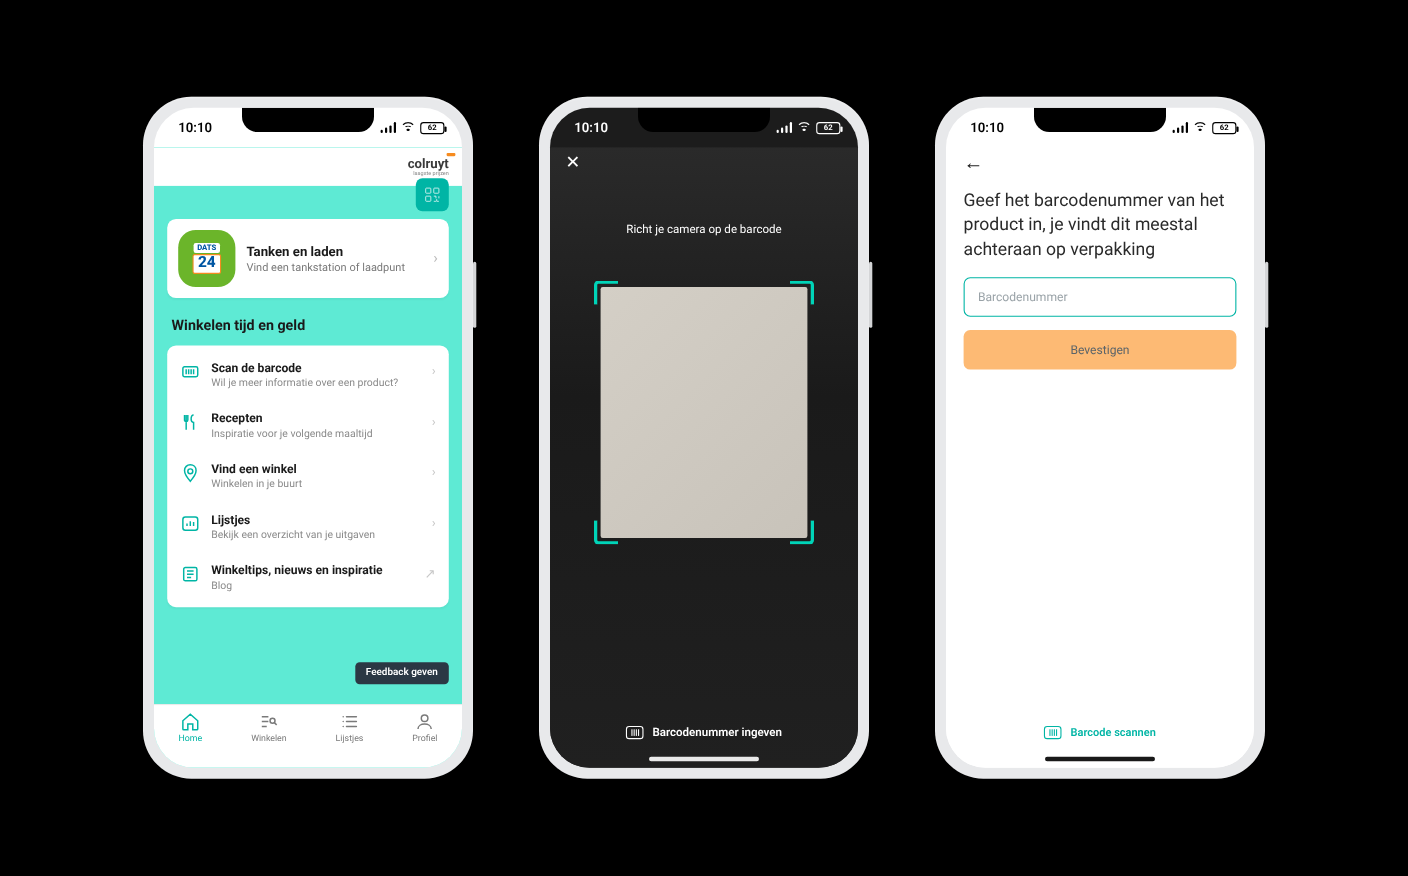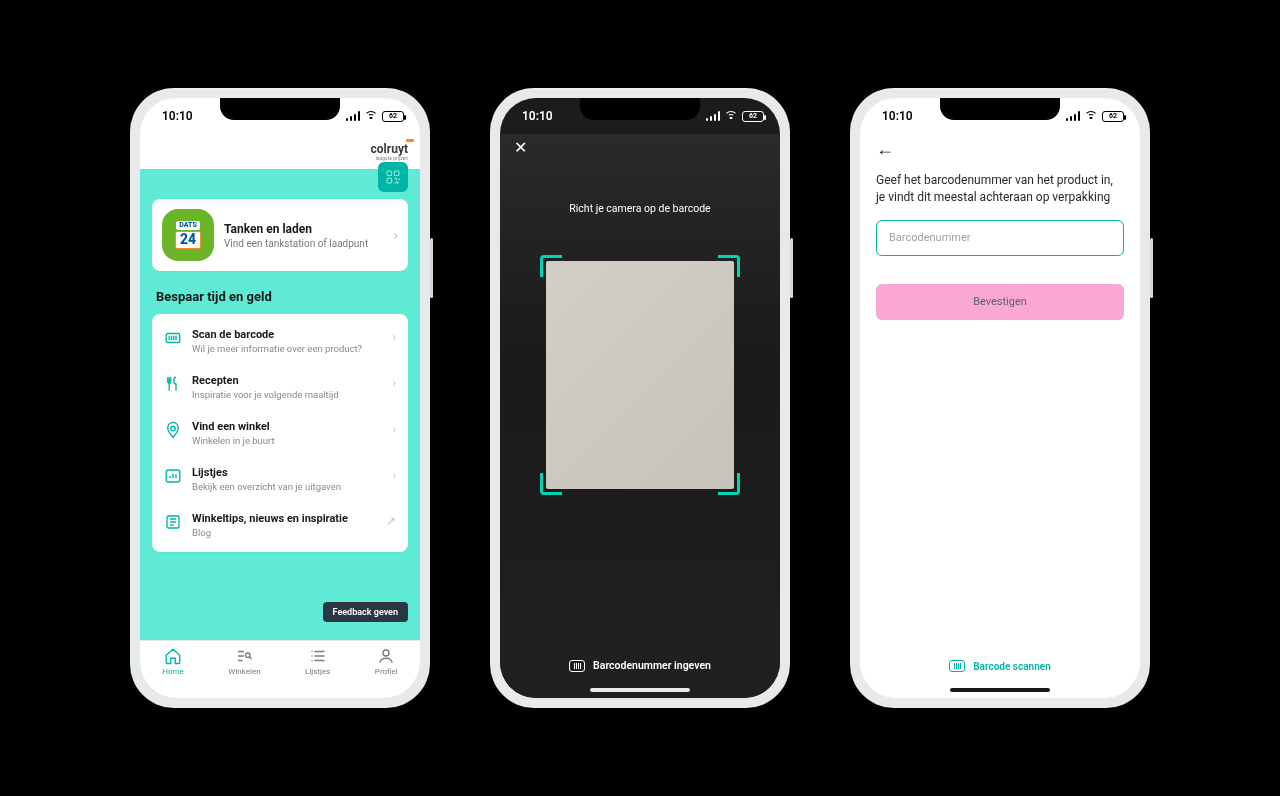--- a/index.html
+++ b/index.html
@@ -296,38 +296,38 @@
     flex:1; background:#fff;
     padding:0 16px;
     display:flex; flex-direction:column;
     position:relative;
   }
   .back-btn {
     color:#222; font-size:18px; margin-top:4px;
     align-self:flex-start;
   }
   .p3-instruction {
-    font-size:12px; color:#2a2a2a;
+    font-size:16px; color:#2a2a2a;
     margin-top:12px;
     line-height:1.4;
   }
   .barcode-input {
     margin-top:14px;
     height:36px;
     border:1px solid #00b5a5;
     border-radius:6px;
     padding:0 12px;
     font-size:11px;
     color:#9aa3a8;
     display:flex; align-items:center;
   }
   .confirm-btn {
-    margin-top:28px;
+    margin-top:12px;
     height:36px;
-    background:#f9a8d4;
+    background:#fdba74;
     border-radius:6px;
     display:flex; align-items:center; justify-content:center;
     font-size:11px; color:#5b6469;
   }
   .p3-bottom {
     position:absolute; bottom:26px; left:0; right:0;
     display:flex; justify-content:center; align-items:center; gap:8px;
     color:#00b5a5; font-size:10px; font-weight:600;
   }
 
@@ -375,21 +375,21 @@
           <span class="dats-inner">DATS</span>
           <span class="dats-num">24</span>
         </div>
         <div class="hero-text">
           <div class="hero-title">Tanken en laden</div>
           <div class="hero-sub">Vind een tankstation of laadpunt</div>
         </div>
         <span class="chevron">›</span>
       </div>
 
-      <div class="section-title">Bespaar tijd en geld</div>
+      <div class="section-title">Winkelen tijd en geld</div>
 
       <div class="list-card">
 
         <div class="list-item">
           <span class="list-icon">
             <svg viewBox="0 0 24 24">
                 <rect x="3" y="6" width="18" height="12" rx="2"></rect>
                 <path d="M7 9v6M10 9v6M13 9v6M16 9v6"></path>
               </svg>
           </span>

